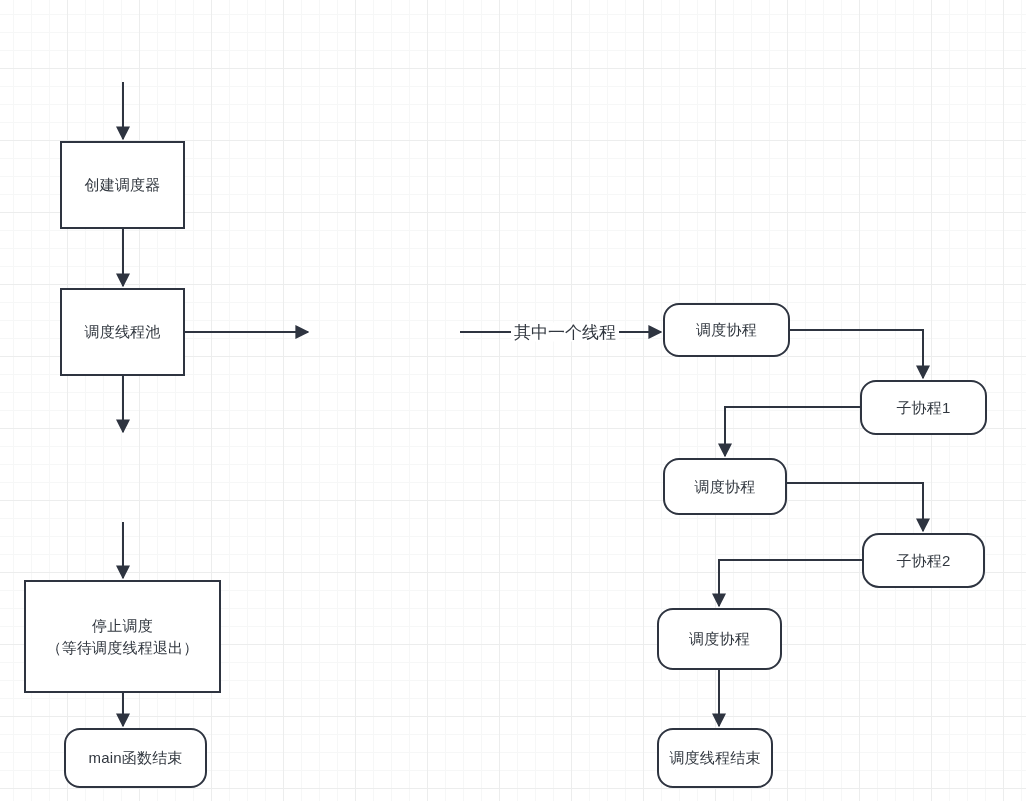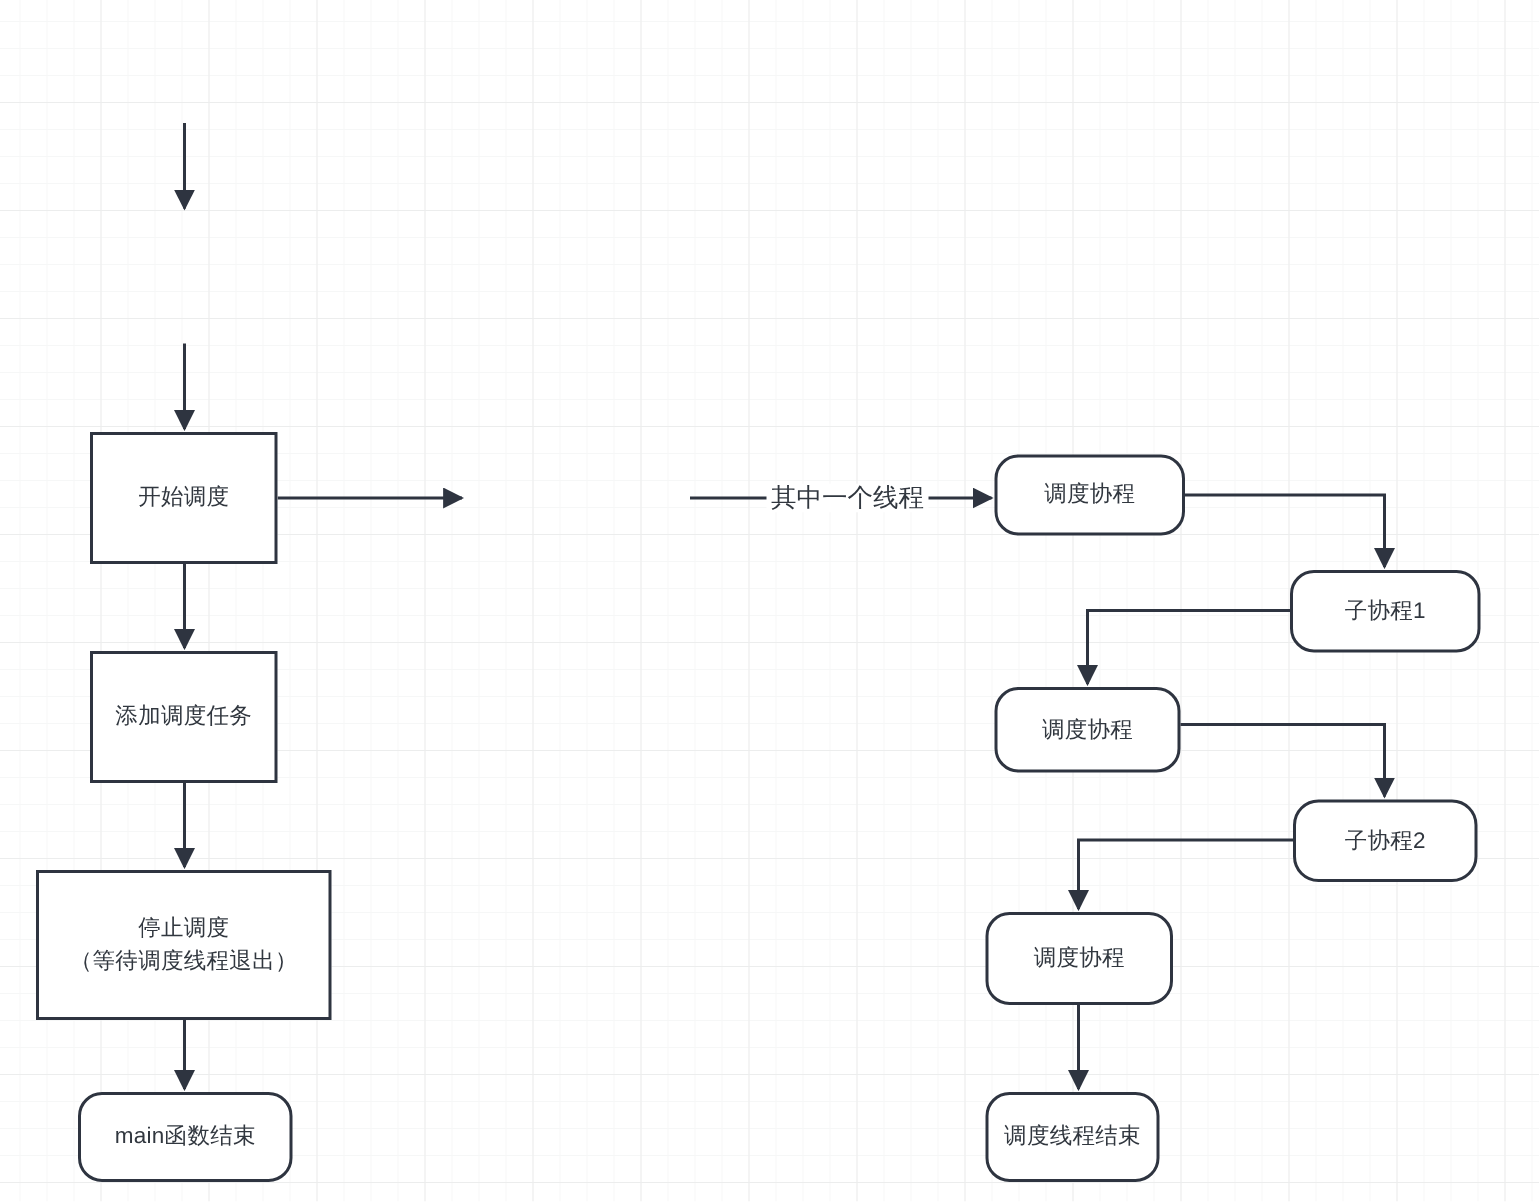--- a/index.html
+++ b/index.html
@@ -88,25 +88,25 @@
       <path d="M 185 332 L 308 332"></path>
       <path d="M 460 332 L 661 332"></path>
       <path d="M 790 330 L 923 330 L 923 378"></path>
       <path d="M 860 407 L 725 407 L 725 456"></path>
       <path d="M 787 483 L 923 483 L 923 531"></path>
       <path d="M 862 560 L 719 560 L 719 606"></path>
       <path d="M 719 670 L 719 726"></path>
     </g>
   </svg>
 
-  <div class="node rect" style="left:60px;  top:288px; width:125px; height:88px;">开始调度</div>
-  <div class="node rect" style="left:60px;  top:434px; width:125px; height:88px;">添加调度任务</div>
-  <div class="node rect" style="left:24px;  top:580px; width:197px; height:100px;">停止调度
+  <div class="node rect" style="left:60px;  top:141px; width:125px; height:88px;">创建调度器</div>
+  <div class="node rect" style="left:60px;  top:288px; width:125px; height:88px;">调度线程池</div>
+  <div class="node rect" style="left:24px;  top:580px; width:197px; height:113px;">停止调度
 （等待调度线程退出）</div>
-  <div class="node rounded" style="left:52px;  top:728px; width:143px; height:60px;">main函数结束</div>
+  <div class="node rounded" style="left:64px;  top:728px; width:143px; height:60px;">main函数结束</div>
 
 
   <div class="node rounded" style="left:663px; top:303px; width:127px; height:54px;">调度协程</div>
   <div class="node rounded" style="left:860px; top:380px; width:127px; height:55px;">子协程1</div>
   <div class="node rounded" style="left:663px; top:458px; width:124px; height:57px;">调度协程</div>
   <div class="node rounded" style="left:862px; top:533px; width:123px; height:55px;border-radius:17px;">子协程2</div>
   <div class="node rounded" style="left:657px; top:608px; width:125px; height:62px;">调度协程</div>
   <div class="node rounded" style="left:657px; top:728px; width:116px; height:60px;text-align:right;">调度线程结束</div>
 
   <div class="edge-label" style="left:565px; top:332px; transform:translate(-50%,-50%);">其中一个线程</div>

